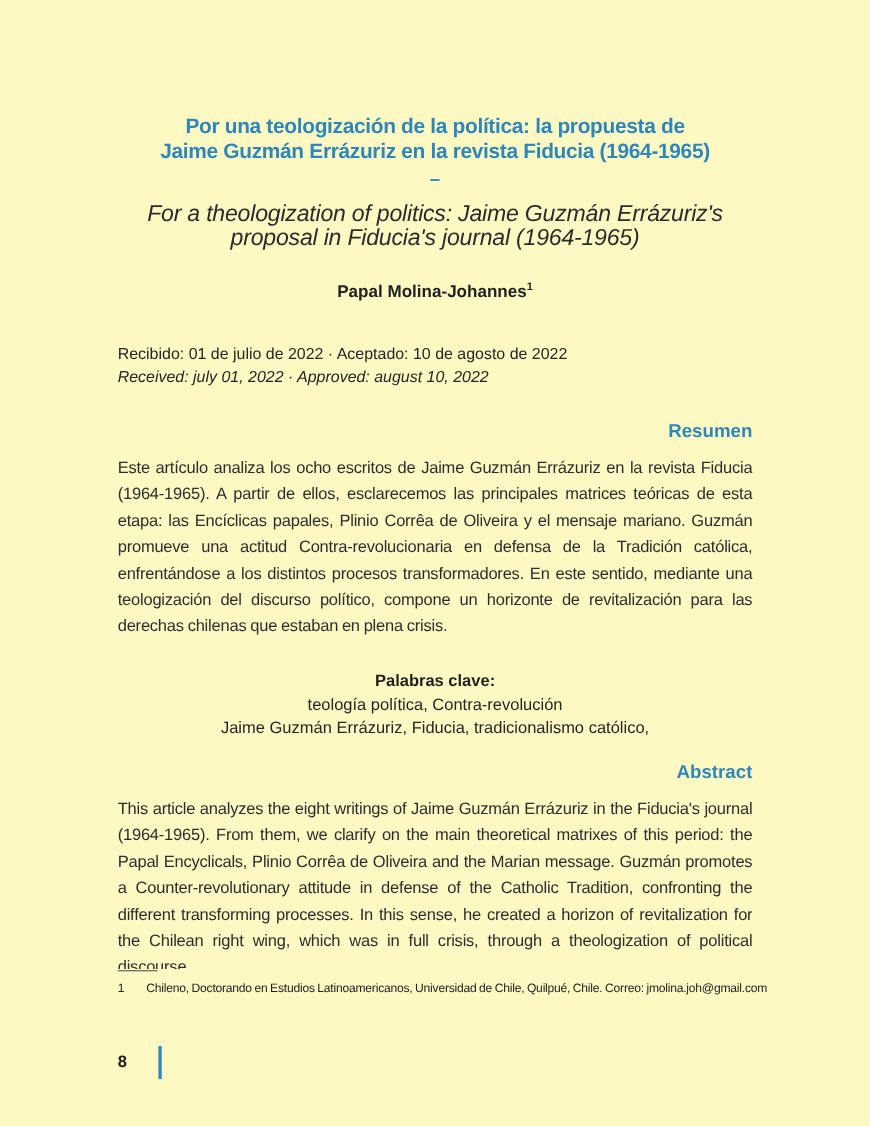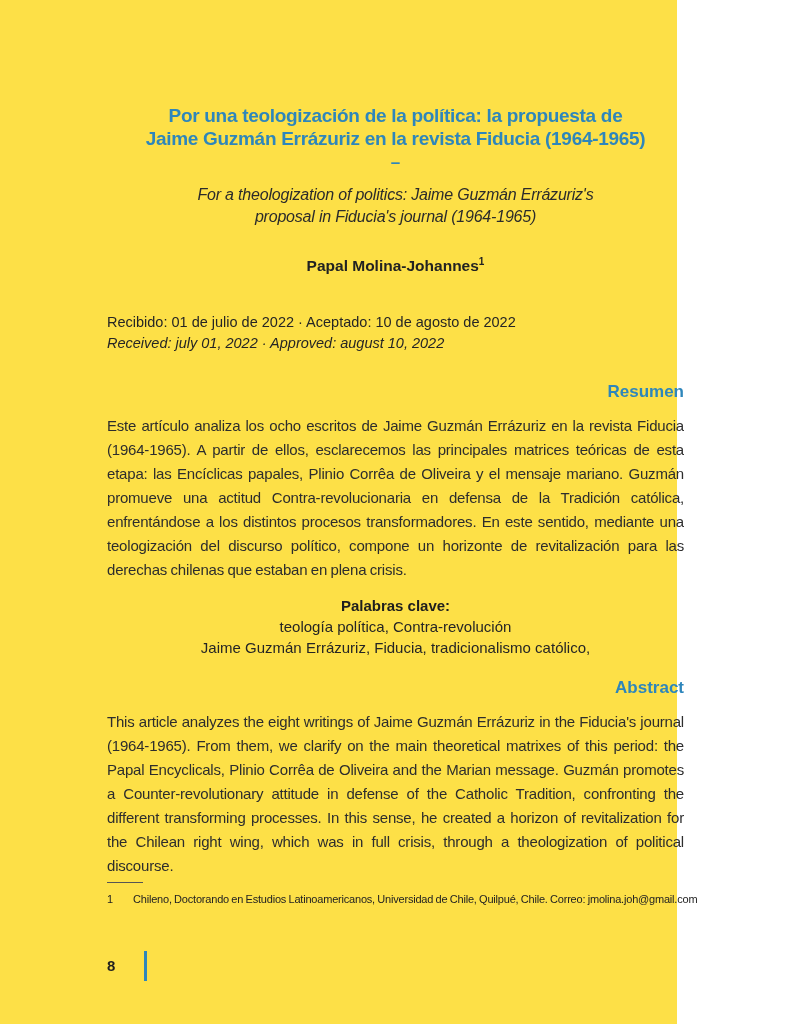--- a/index.html
+++ b/index.html
@@ -4,33 +4,33 @@
 <style>
   html,body{margin:0;padding:0;}
   body{
     width:791px;height:1024px;
     background:#ffffff;
     font-family:"Liberation Sans", sans-serif;
     color:#2d2d2d;
     position:relative;
     overflow:hidden;
   }
-  .page{position:absolute;inset:0;width:677px;height:1024px;background:#fde047;}
+  .page{position:absolute;inset:0;width:791px;height:1024px;background:#fef9c3;}
   .col{position:absolute;left:107px;width:577px;}
 
   
   .title-block{top:104px;text-align:center;}
   .title-line{
     font-size:19px;font-weight:bold;line-height:23px;
     color:#2e86bb;letter-spacing:-0.3px;white-space:nowrap;
   }
   .title-dash{top:154px;text-align:center;font-weight:bold;color:#2e86bb;font-size:17px;line-height:18px;}
   .title-en{top:184px;text-align:center;}
   .title-en-line{
-    font-size:16px;font-style:italic;line-height:22px;color:#2b2b2b;
+    font-size:21px;font-style:italic;line-height:22px;color:#2b2b2b;
     letter-spacing:-0.2px;white-space:nowrap;
   }
 
   
   .author{top:256px;text-align:center;font-weight:bold;font-size:15.5px;color:#222;}
   .author sup{font-size:10px;}
 
   
   .dates{top:312px;text-align:left;font-size:14.5px;line-height:21px;color:#252525;}
   .dates .en{font-style:italic;}
@@ -42,21 +42,21 @@
     line-height:22px;
   }
   .para{
     margin-top:11px;
     text-align:justify;
     font-size:15px;line-height:24px;
     letter-spacing:-0.2px;word-spacing:-0.5px;
     color:#2d2d2d;
   }
   .kw-heading{
-    margin-top:13px;text-align:center;font-weight:bold;
+    margin-top:27px;text-align:center;font-weight:bold;
     font-size:15px;line-height:21px;color:#1e1e1e;
   }
   .kw-line{text-align:center;font-size:15px;line-height:21px;color:#252525;}
   .abstract-gap{margin-top:19px;}
 
   
   .footnote{top:882px;}
   .fn-rule{width:36px;height:0;border-top:1.5px solid #555;margin-bottom:10px;}
   .fn-row{display:flex;font-size:11px;letter-spacing:-0.2px;word-spacing:-0.5px;color:#222;white-space:nowrap;}
   .fn-marker{width:26px;flex:0 0 26px;}

